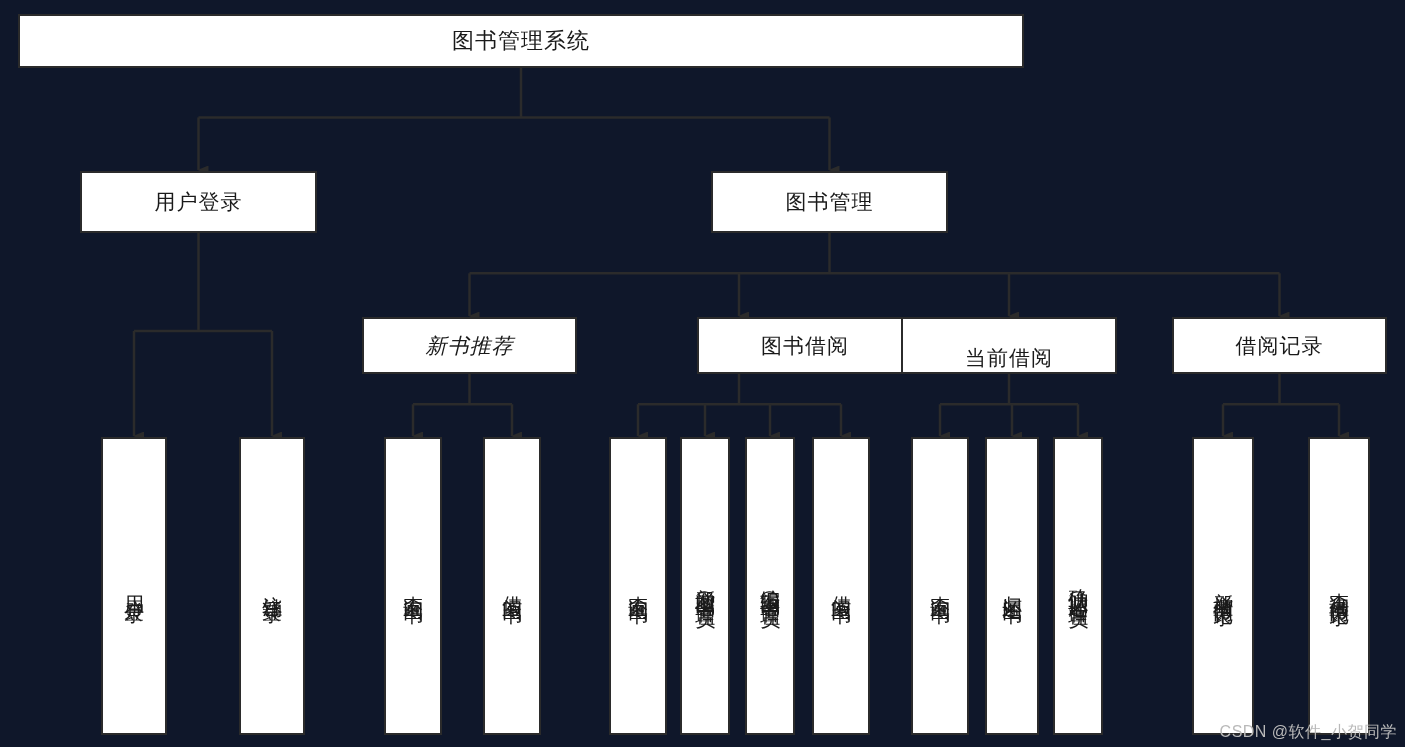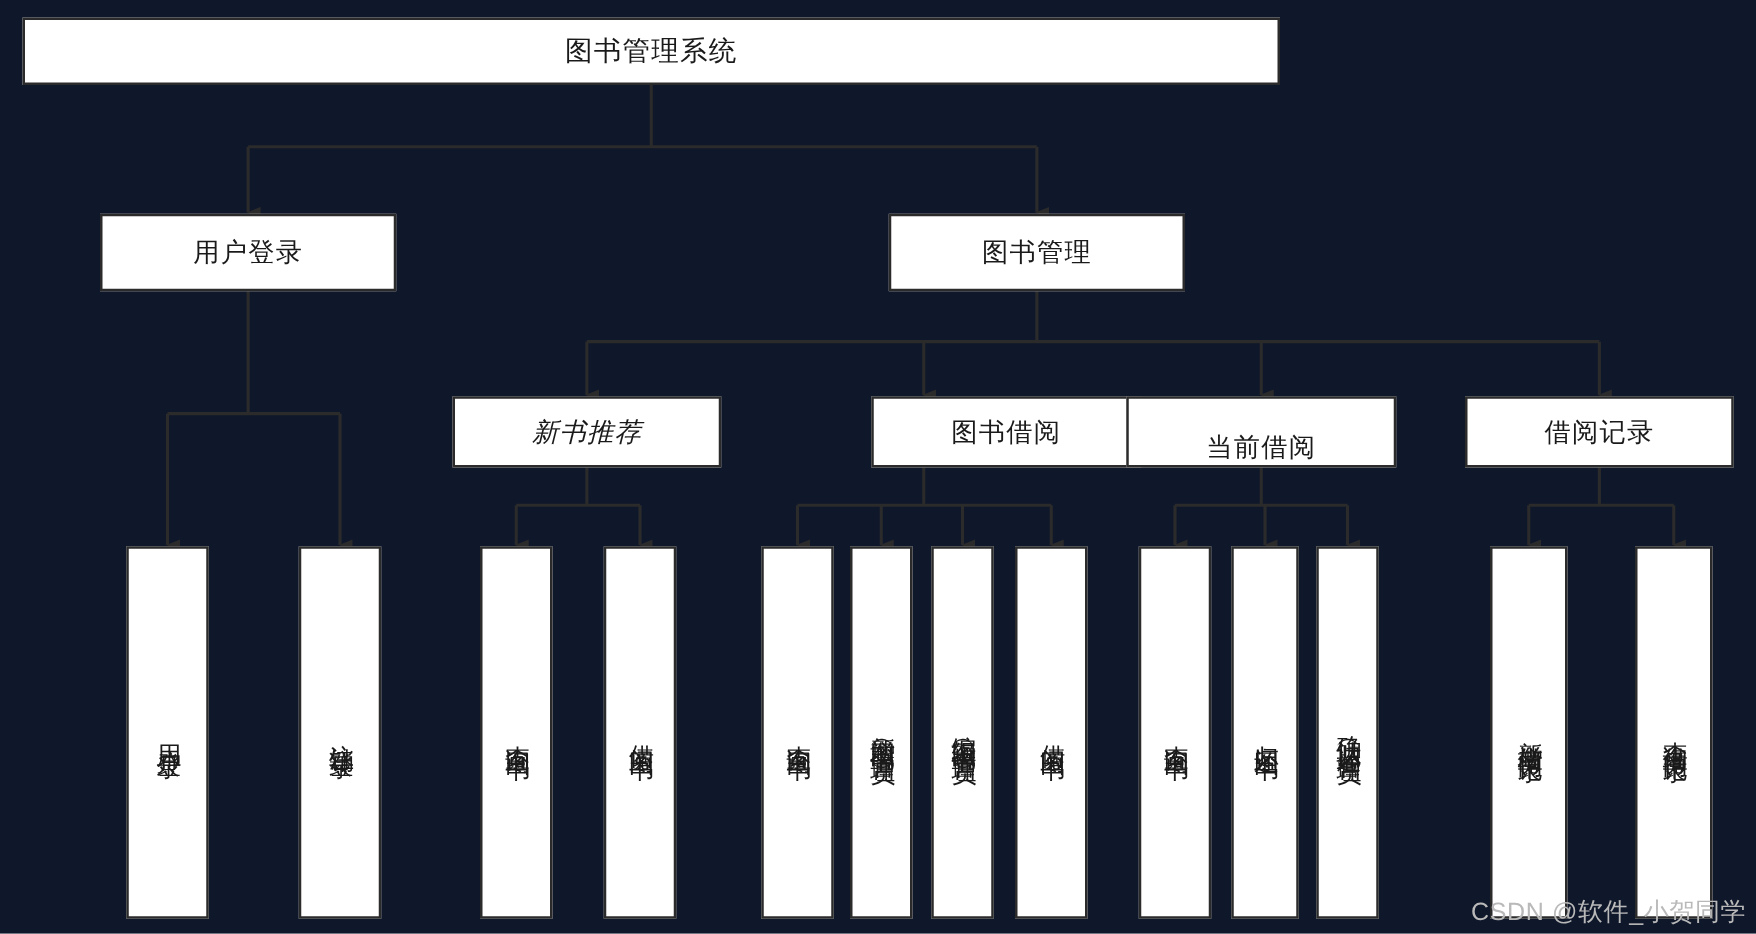--- a/index.html
+++ b/index.html
@@ -48,21 +48,21 @@
     white-space: nowrap;
     letter-spacing: 3px;
   }
   .node.root {
     font-size: 22px;
   }
   .watermark {
     position: absolute;
     right: 8px;
     bottom: 4px;
-    font-size: 20px;
+    font-size: 16px;
     color: #b9b9b9;
     letter-spacing: 0.5px;
     white-space: nowrap;
     margin-left: 15px;
   }
 </style>
 </head>
 <body>
 
 <div id="canvas">

